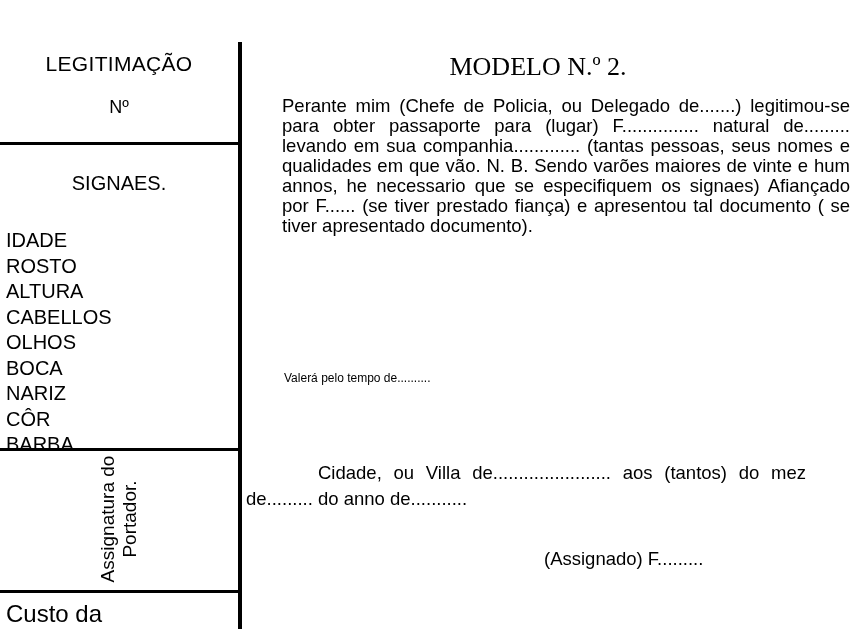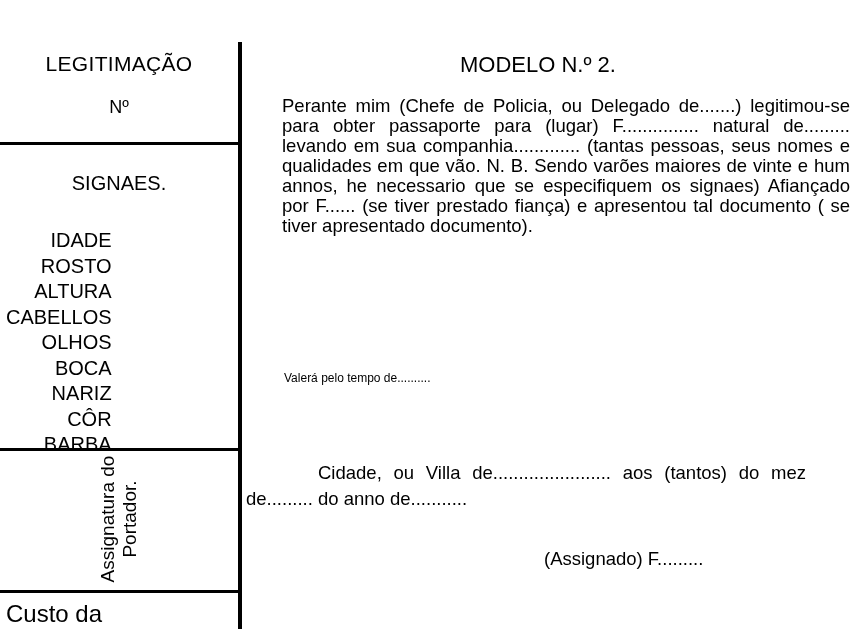--- a/index.html
+++ b/index.html
@@ -76,21 +76,20 @@
   }
   .signaes-list {
     position: absolute;
     left: 6px;
     top: 186px;
     font-size: 20px;
     line-height: 25.5px;
   }
   .signaes-list div {
     white-space: nowrap;
-    text-align: right;
   }
 
   
   .assig-wrap {
     position: absolute;
     left: 0;
     top: 406px;
     width: 238px;
     height: 142px;
   }
@@ -122,21 +121,22 @@
     top: 42px;
     width: 600px;
     height: 587px;
   }
   .modelo-title {
     position: absolute;
     left: 0;
     top: 10px;
     width: 584px;
     text-align: center;
-    font-size: 22px;
+    font-size: 26px;
+    font-family: Liberation Serif, serif;
   }
   .body-para {
     position: absolute;
     left: 0;
     top: 54px;
     width: 568px;
     font-size: 18.5px;
     line-height: 20px;
     text-align: justify;
     text-align-last: left;

